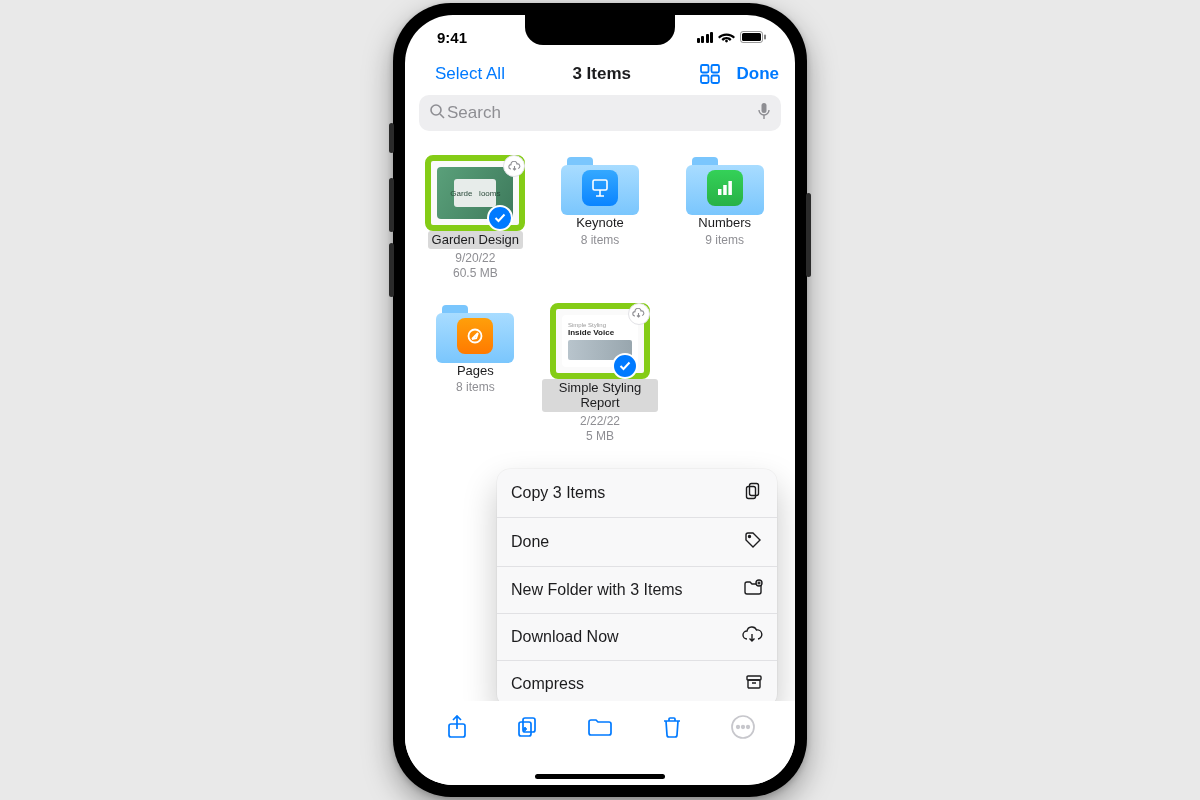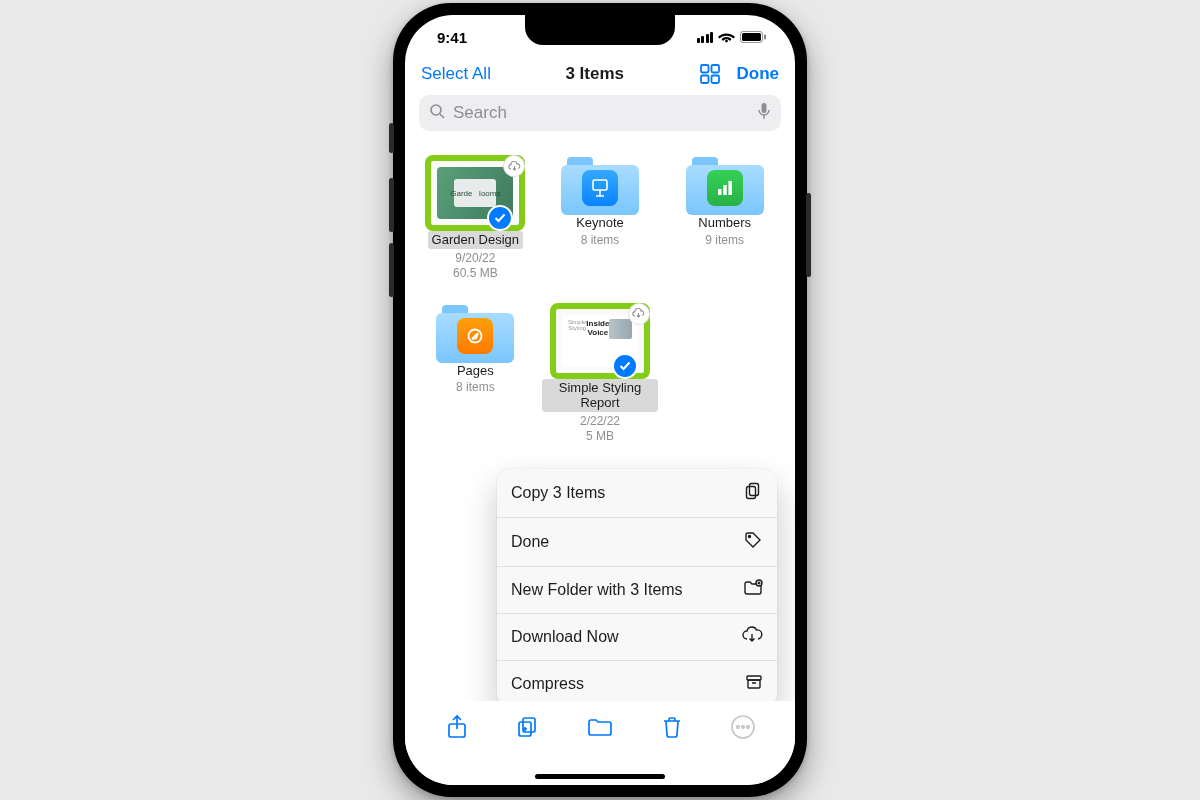--- a/index.html
+++ b/index.html
@@ -69,37 +69,37 @@
   .bars span:nth-child(1){height:5px}
   .bars span:nth-child(2){height:7px}
   .bars span:nth-child(3){height:9px}
   .bars span:nth-child(4){height:11px}
   .wifi svg, .battery svg { display: block; }
 
   .navbar {
     display: flex;
     align-items: center;
     justify-content: space-between;
-    padding: 4px 16px 6px 16px;
+    padding: 4px 16px 6px 30px;
     font-size: 17px;
   }
   .navbar .title { font-weight: 600; color: var(--text); }
   .navbar .left { color: var(--blue); }
   .navbar .right { display: flex; align-items: center; gap: 16px; color: var(--blue); font-weight: 600; }
   .grid-icon svg { display: block; }
 
   .searchbar {
     margin: 4px 14px 2px;
     background: #eeeef0;
     border-radius: 10px;
     height: 36px;
     display: flex;
     align-items: center;
     padding: 0 10px;
-    gap: 6px;
+    gap: 0;
     color: var(--gray);
   }
   .searchbar input {
     flex: 1;
     border: none;
     background: transparent;
     font-size: 17px;
     color: var(--text);
     outline: none;
   }
@@ -137,21 +137,21 @@
     content:""; position:absolute; width:42px;height:28px;background:#e7ecea;border-radius:3px;
   }
   .preview.garden span{ position:relative; color:#2a4a3a; font-size:8px; font-weight:500; }
   .preview.house { background:#eef2f6; }
   .preview.house::before{
     content:""; position:absolute; inset:10px; background:
       linear-gradient(#cfd7e1 0 0) 0 0/100% 6px no-repeat,
       linear-gradient(#cfd7e1 0 0) 0 10px/100% 6px no-repeat,
       linear-gradient(#cfd7e1 0 0) 0 20px/100% 6px no-repeat;
   }
-  .preview.report { background:#fff; flex-direction:row; align-items:flex-start; padding:4px 6px; box-sizing:border-box;}
+  .preview.report { background:#fff; flex-direction:column; align-items:flex-start; padding:4px 6px; box-sizing:border-box;}
   .preview.report .t1{font-size:6px;color:#999;}
   .preview.report .t2{font-size:8px;font-weight:600;color:#222;margin-bottom:3px;}
   .preview.report .img{width:100%;height:20px;background:linear-gradient(90deg,#b8c4cc,#98a6ae);border-radius:2px;}
 
   .cloud-badge {
     position: absolute; top: -6px; right: -6px;
     width: 20px; height: 20px; border-radius: 50%;
     background:#fff; border:1px solid #e2e2e6;
     display:flex;align-items:center;justify-content:center;
     color:#8e8e93;

